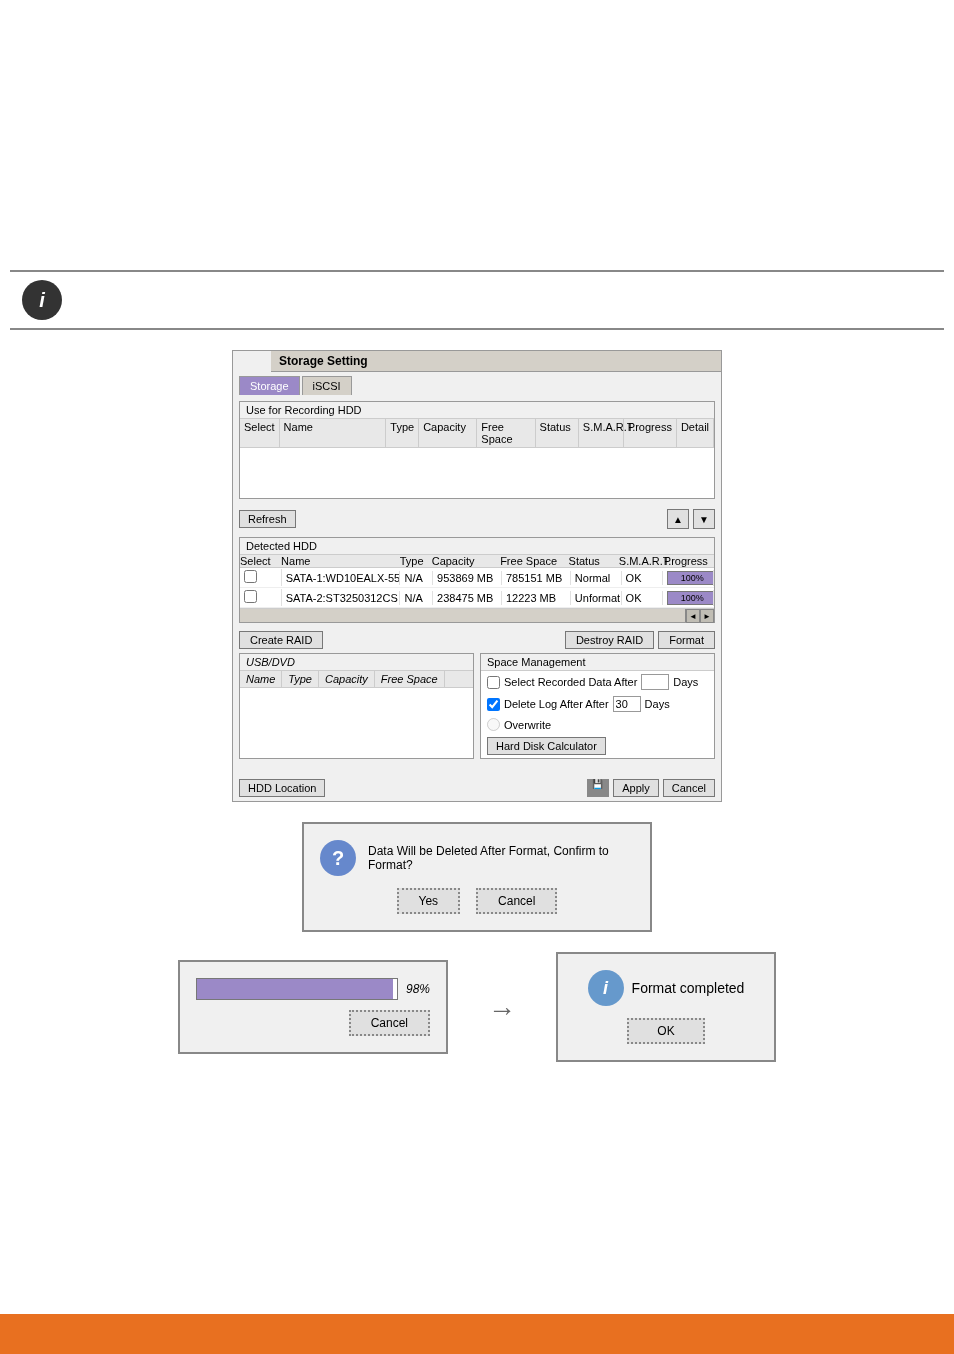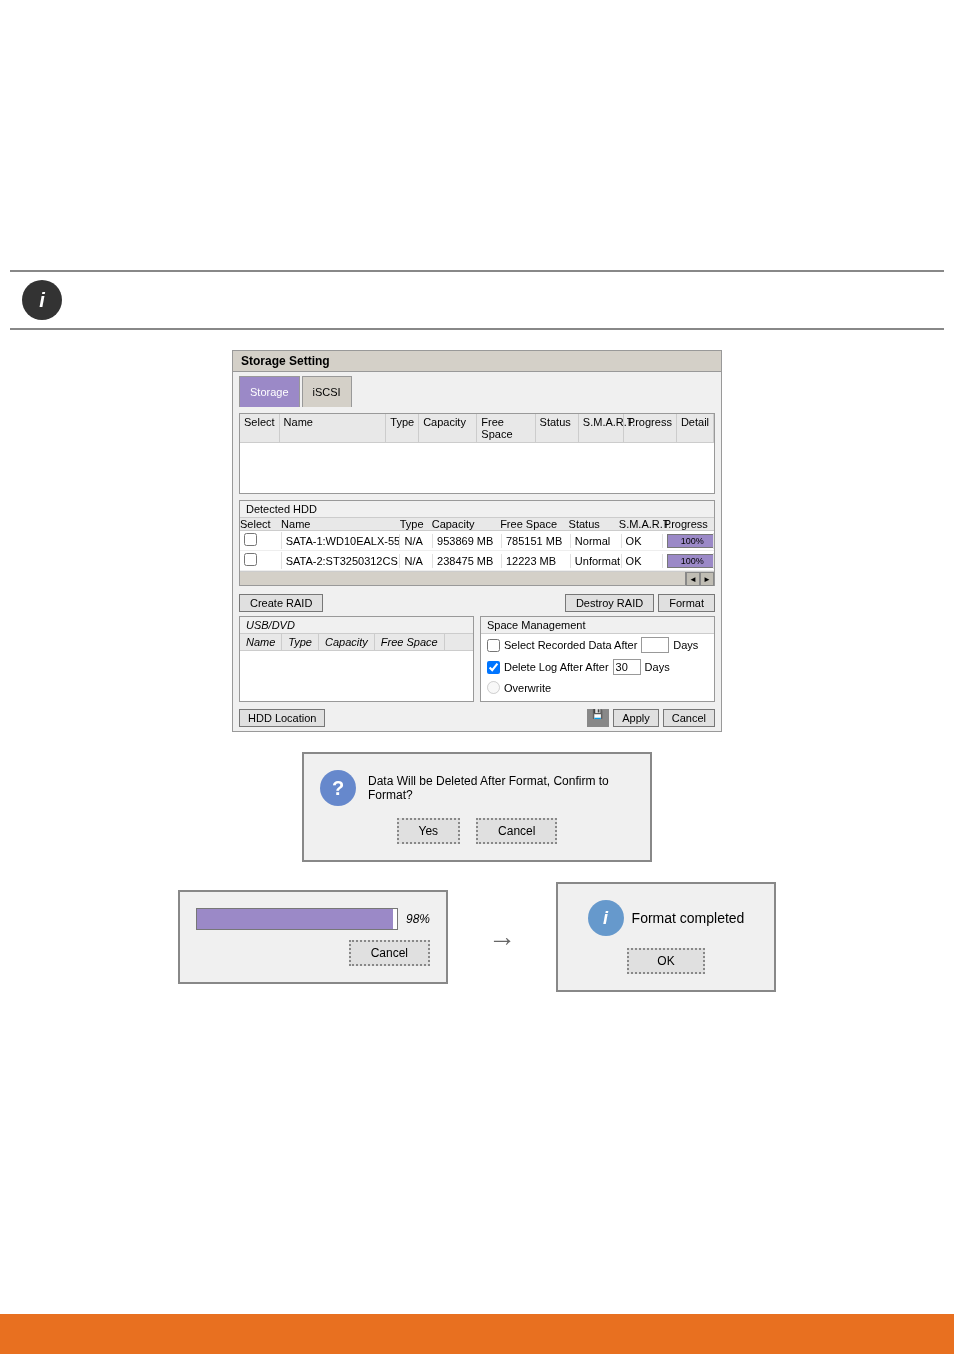--- a/index.html
+++ b/index.html
@@ -59,28 +59,29 @@
       background: #f0f0f0;
       width: 490px;
       margin: 0 auto;
     }
     .storage-panel-title {
       background: #d4d0c8;
       border-bottom: 1px solid #999;
       padding: 3px 8px;
       font-weight: bold;
       font-size: 12px;
+      margin-left: 38px;
     }
     .tabs-row {
       display: flex;
       padding: 4px 6px 0 6px;
       gap: 2px;
     }
     .tab {
-      padding: 9px 10px;
+      padding: 3px 10px;
       border: 1px solid #999;
       border-bottom: none;
       background: #d4d0c8;
       font-size: 11px;
       cursor: pointer;
     }
     .tab.active {
       background: #9b89c7;
       color: #fff;
     }
@@ -273,21 +274,21 @@
       font-size: 11px;
       padding: 1px 2px;
     }
 
     
     .hdd-location-row {
       display: flex;
       justify-content: space-between;
       align-items: flex-end;
       padding: 4px 6px;
-      margin-top: 3px;
+      margin-top: 16px;
     }
     .hdd-icon {
       width: 22px;
       height: 18px;
       background: #888;
       display: inline-block;
       font-size: 9px;
       text-align: center;
     }
 
@@ -447,34 +448,41 @@
 
   <div class="storage-panel">
     <div class="storage-panel-title">Storage Setting</div>
 
     <div class="tabs-row">
       <div class="tab active">Storage</div>
       <div class="tab">iSCSI</div>
     </div>
 
     <div class="section">
+      <div class="section-title">Use for Recording HDD</div>
       <div class="table-header">
         <span class="col-select">Select</span>
         <span class="col-name">Name</span>
         <span class="col-type">Type</span>
         <span class="col-capacity">Capacity</span>
         <span class="col-freespace">Free Space</span>
         <span class="col-status">Status</span>
         <span class="col-smart">S.M.A.R.T.</span>
         <span class="col-progress">Progress</span>
         <span class="col-detail">Detail</span>
       </div>
       <div class="empty-rows"></div>
     </div>
 
+    <div class="refresh-row">
+      <button class="btn-small">Refresh</button>
+      <div class="arrow-spacer"></div>
+      <div class="arrow-btn">▲</div>
+      <div class="arrow-btn">▼</div>
+    </div>
 
     <div class="detected-section">
       <div class="detected-title">Detected HDD</div>
       <div class="det-table-header">
         <span class="det-col-select">Select</span>
         <span class="det-col-name">Name</span>
         <span class="det-col-type">Type</span>
         <span class="det-col-capacity">Capacity</span>
         <span class="det-col-freespace">Free Space</span>
         <span class="det-col-status">Status</span>
@@ -547,20 +555,23 @@
         <div class="space-row">
           <input type="checkbox" checked="" style="">
           <span>Delete Log After After</span>
           <input class="space-input" type="text" value="30" style="">
           <span>Days</span>
         </div>
         <div class="space-row">
           <input type="radio" disabled="" style="">
           <span>Overwrite</span>
         </div>
+        <div class="space-row">
+          <button class="btn-small">Hard Disk Calculator</button>
+        </div>
       </div>
     </div>
 
     <div class="hdd-location-row">
       <button class="btn-small">HDD Location</button>
       <div style="display:flex; gap:4px; align-items:center;">
         <div class="hdd-icon">💾</div>
         <button class="btn-small">Apply</button>
         <button class="btn-small">Cancel</button>
       </div>

